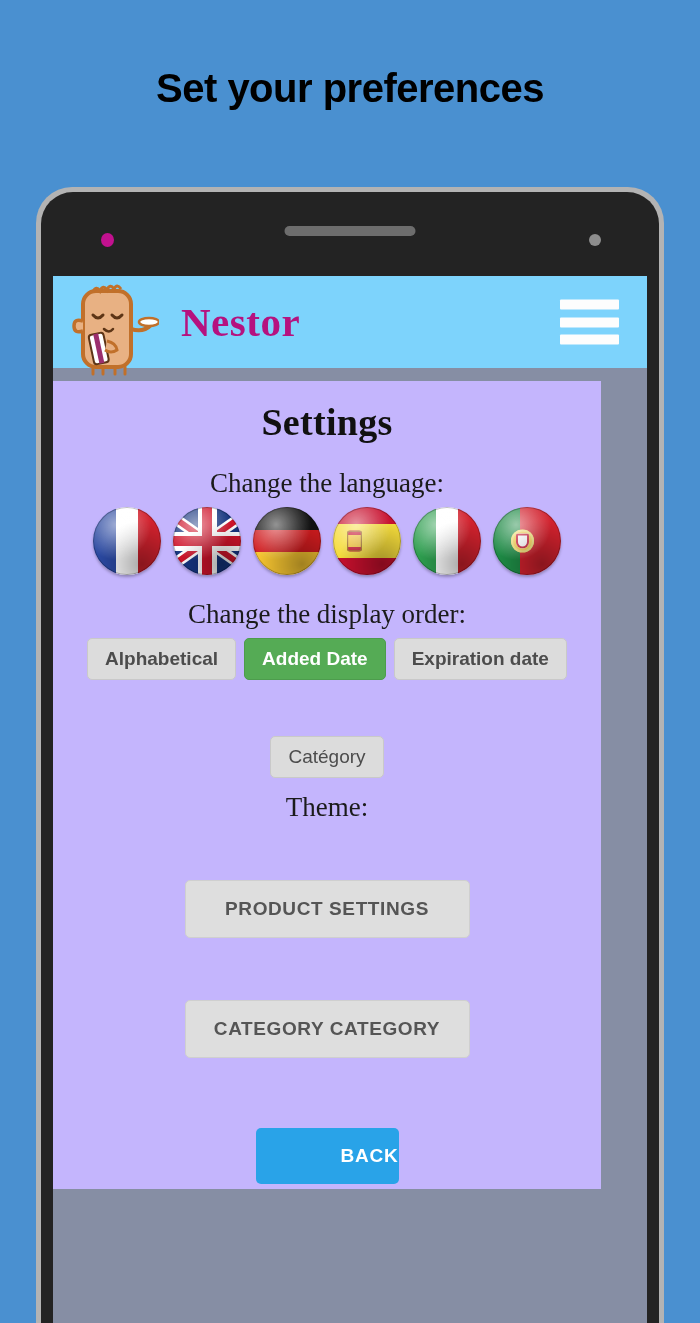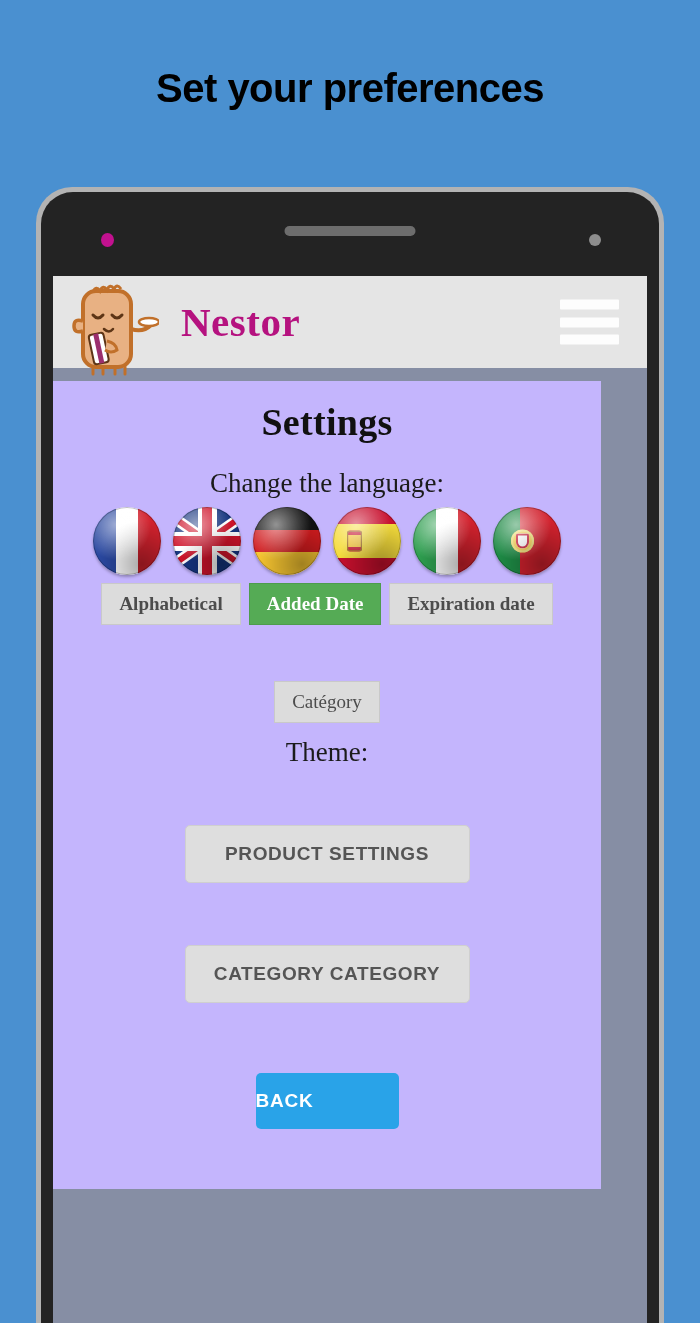--- a/index.html
+++ b/index.html
@@ -87,21 +87,21 @@
     width: 594px;
     height: 1111px;
     background: #868ea4;
     overflow: hidden;
   }
 
   
   .appbar {
     position: relative;
     height: 92px;
-    background: #e5e5e5;
+    background: #7dd3fc;
     display: flex;
     align-items: center;
   }
   .mascot {
     position: absolute;
     left: 10px;
     top: 3px;
     width: 96px;
     height: 100px;
   }
@@ -252,27 +252,27 @@
 
   
   .chip-row {
     display: flex;
     justify-content: center;
     gap: 8px;
     margin-top: 8px;
     flex-wrap: wrap;
   }
   .chip {
-    font-family: Liberation Serif, serif;
+    font-family: Liberation Sans, sans-serif;
     font-size: 19px;
     font-weight: bold;
     color: #4c4c4c;
     background: #dcdcdc;
     border: 1px solid #c9c9c9;
-    border-radius: 0;
+    border-radius: 5px;
     padding: 10px 17px;
     cursor: pointer;
     line-height: 1.05;
     box-sizing: border-box;
   }
   .chip.selected {
     background: #55ab55;
     border-color: #4d9c4d;
     color: #ffffff;
   }
@@ -304,21 +304,21 @@
     margin: 70px auto 0 auto;
     width: 143px;
     padding: 17px 0;
     background: #29a3e8;
     border: none;
     border-radius: 5px;
     font-family: "Liberation Sans", sans-serif;
     font-size: 19px;
     font-weight: bold;
     color: #ffffff;
-    text-align: left;
+    text-align: right;
     letter-spacing: 0.8px;
     cursor: pointer;
     box-sizing: border-box;
   }
 </style>
 </head>
 <body>
 
 <div class="promo-title">Set your preferences</div>
 
@@ -436,20 +436,21 @@
             <div class="stripes-v">
                 <i style="background:#1e8a45;flex:0 0 40%"></i>
                 <i style="background:#d2222e"></i>
               </div>
             <div class="pt-emblem"></div>
             <div class="gloss"></div>
               <div class="rim"></div>
           </div>
         </div>
 
+        <div class="section-label label-order">Change the display order:</div>
 
         <div class="chip-row">
           <div class="chip">Alphabetical</div>
           <div class="chip selected">Added Date</div>
           <div class="chip">Expiration date</div>
         </div>
         <div class="chip-row">
           <div class="chip plain">Catégory</div>
         </div>
 

